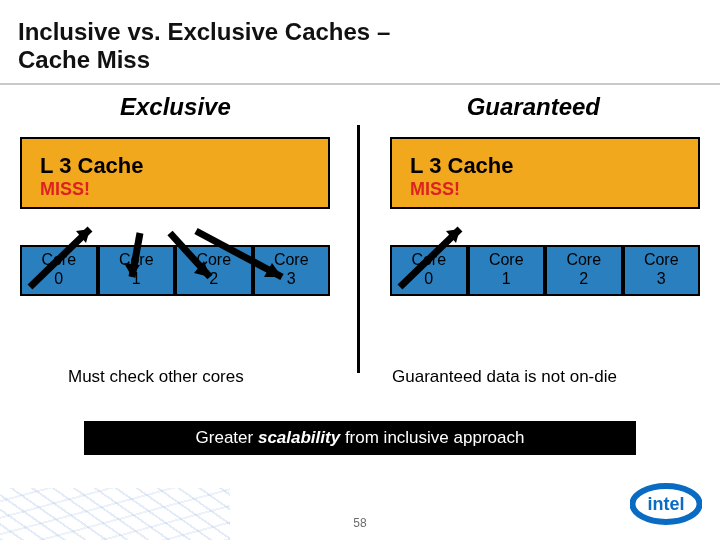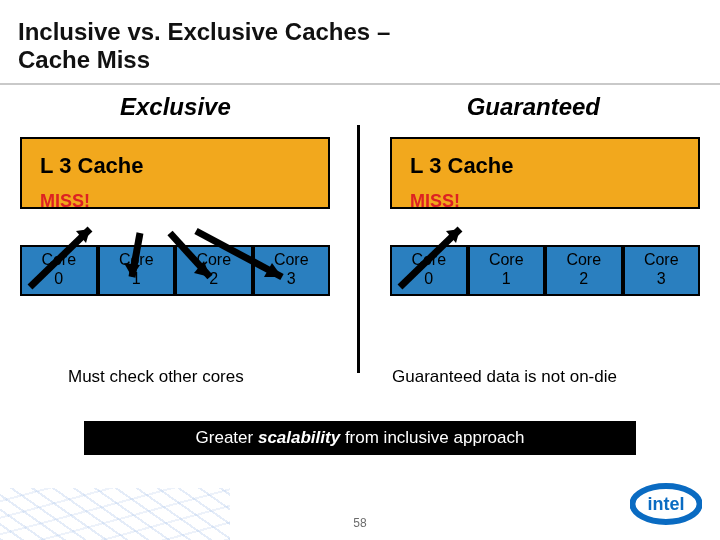--- a/index.html
+++ b/index.html
@@ -40,21 +40,21 @@
 
   .l3 {
     width: 100%; height: 72px;
     background: #f2a81d;
     border: 2px solid #000;
     padding: 14px 16px 6px 18px;
   }
   .l3-title { font-weight: bold; font-size: 22px; }
   .miss {
     color: #d22; font-weight: bold; font-size: 18px;
-    margin-top: 12px;
+    margin-top: 0;
   }
 
   .cores {
     display: flex; gap: 0; margin-top: 36px;
   }
   .core {
     flex: 1 1 0;
     background: #2a7fbf;
     border: 2px solid #000;
     color: #000;

